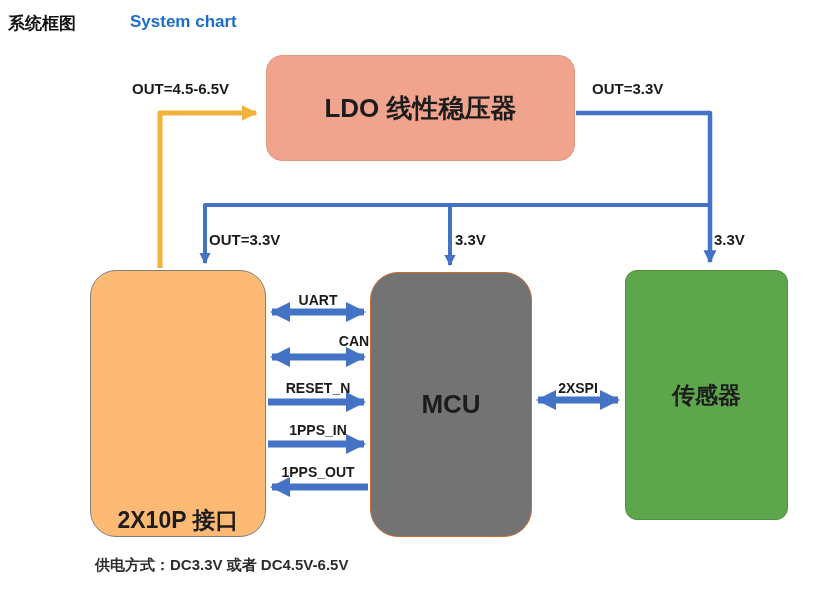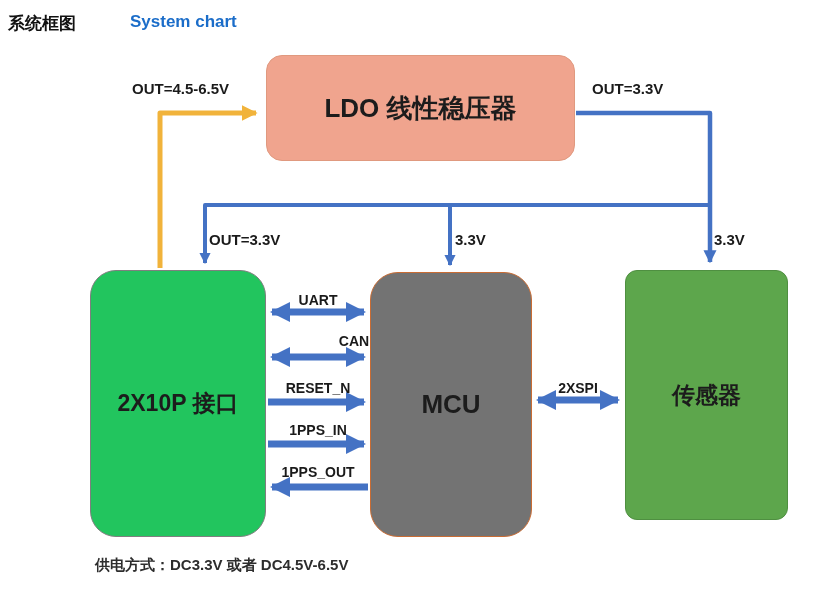--- a/index.html
+++ b/index.html
@@ -73,21 +73,21 @@
     <path d="M268,444 L364,444" fill="none" stroke-width="7" marker-end="url(#mb)" stroke="#4472c4"></path>
 
     <path d="M368,487 L272,487" fill="none" stroke-width="7" marker-end="url(#mb)" stroke="#4472c4"></path>
 
     <path d="M538,400 L618,400" fill="none" stroke-width="7" marker-start="url(#mbl)" marker-end="url(#mb)" stroke="#4472c4"></path>
   </svg>
 
   <div class="node node-ldo" style="background-color: rgb(240, 164, 142);">
     <span>LDO 线性稳压器</span>
   </div>
-  <div class="node node-conn" style="background-color: #22c55e;">
+  <div class="node node-conn" style="background-color: #fdba74; align-items: flex-end;">
     <span>2X10P 接口</span>
   </div>
   <div class="node node-mcu" style="background-color: #737373;">
     <span>MCU</span>
   </div>
   <div class="node node-sensor" style="background-color: rgb(93, 166, 76);">
     <span>传感器</span>
   </div>
 
   <span class="lbl lbl-out-high">OUT=4.5-6.5V</span>

